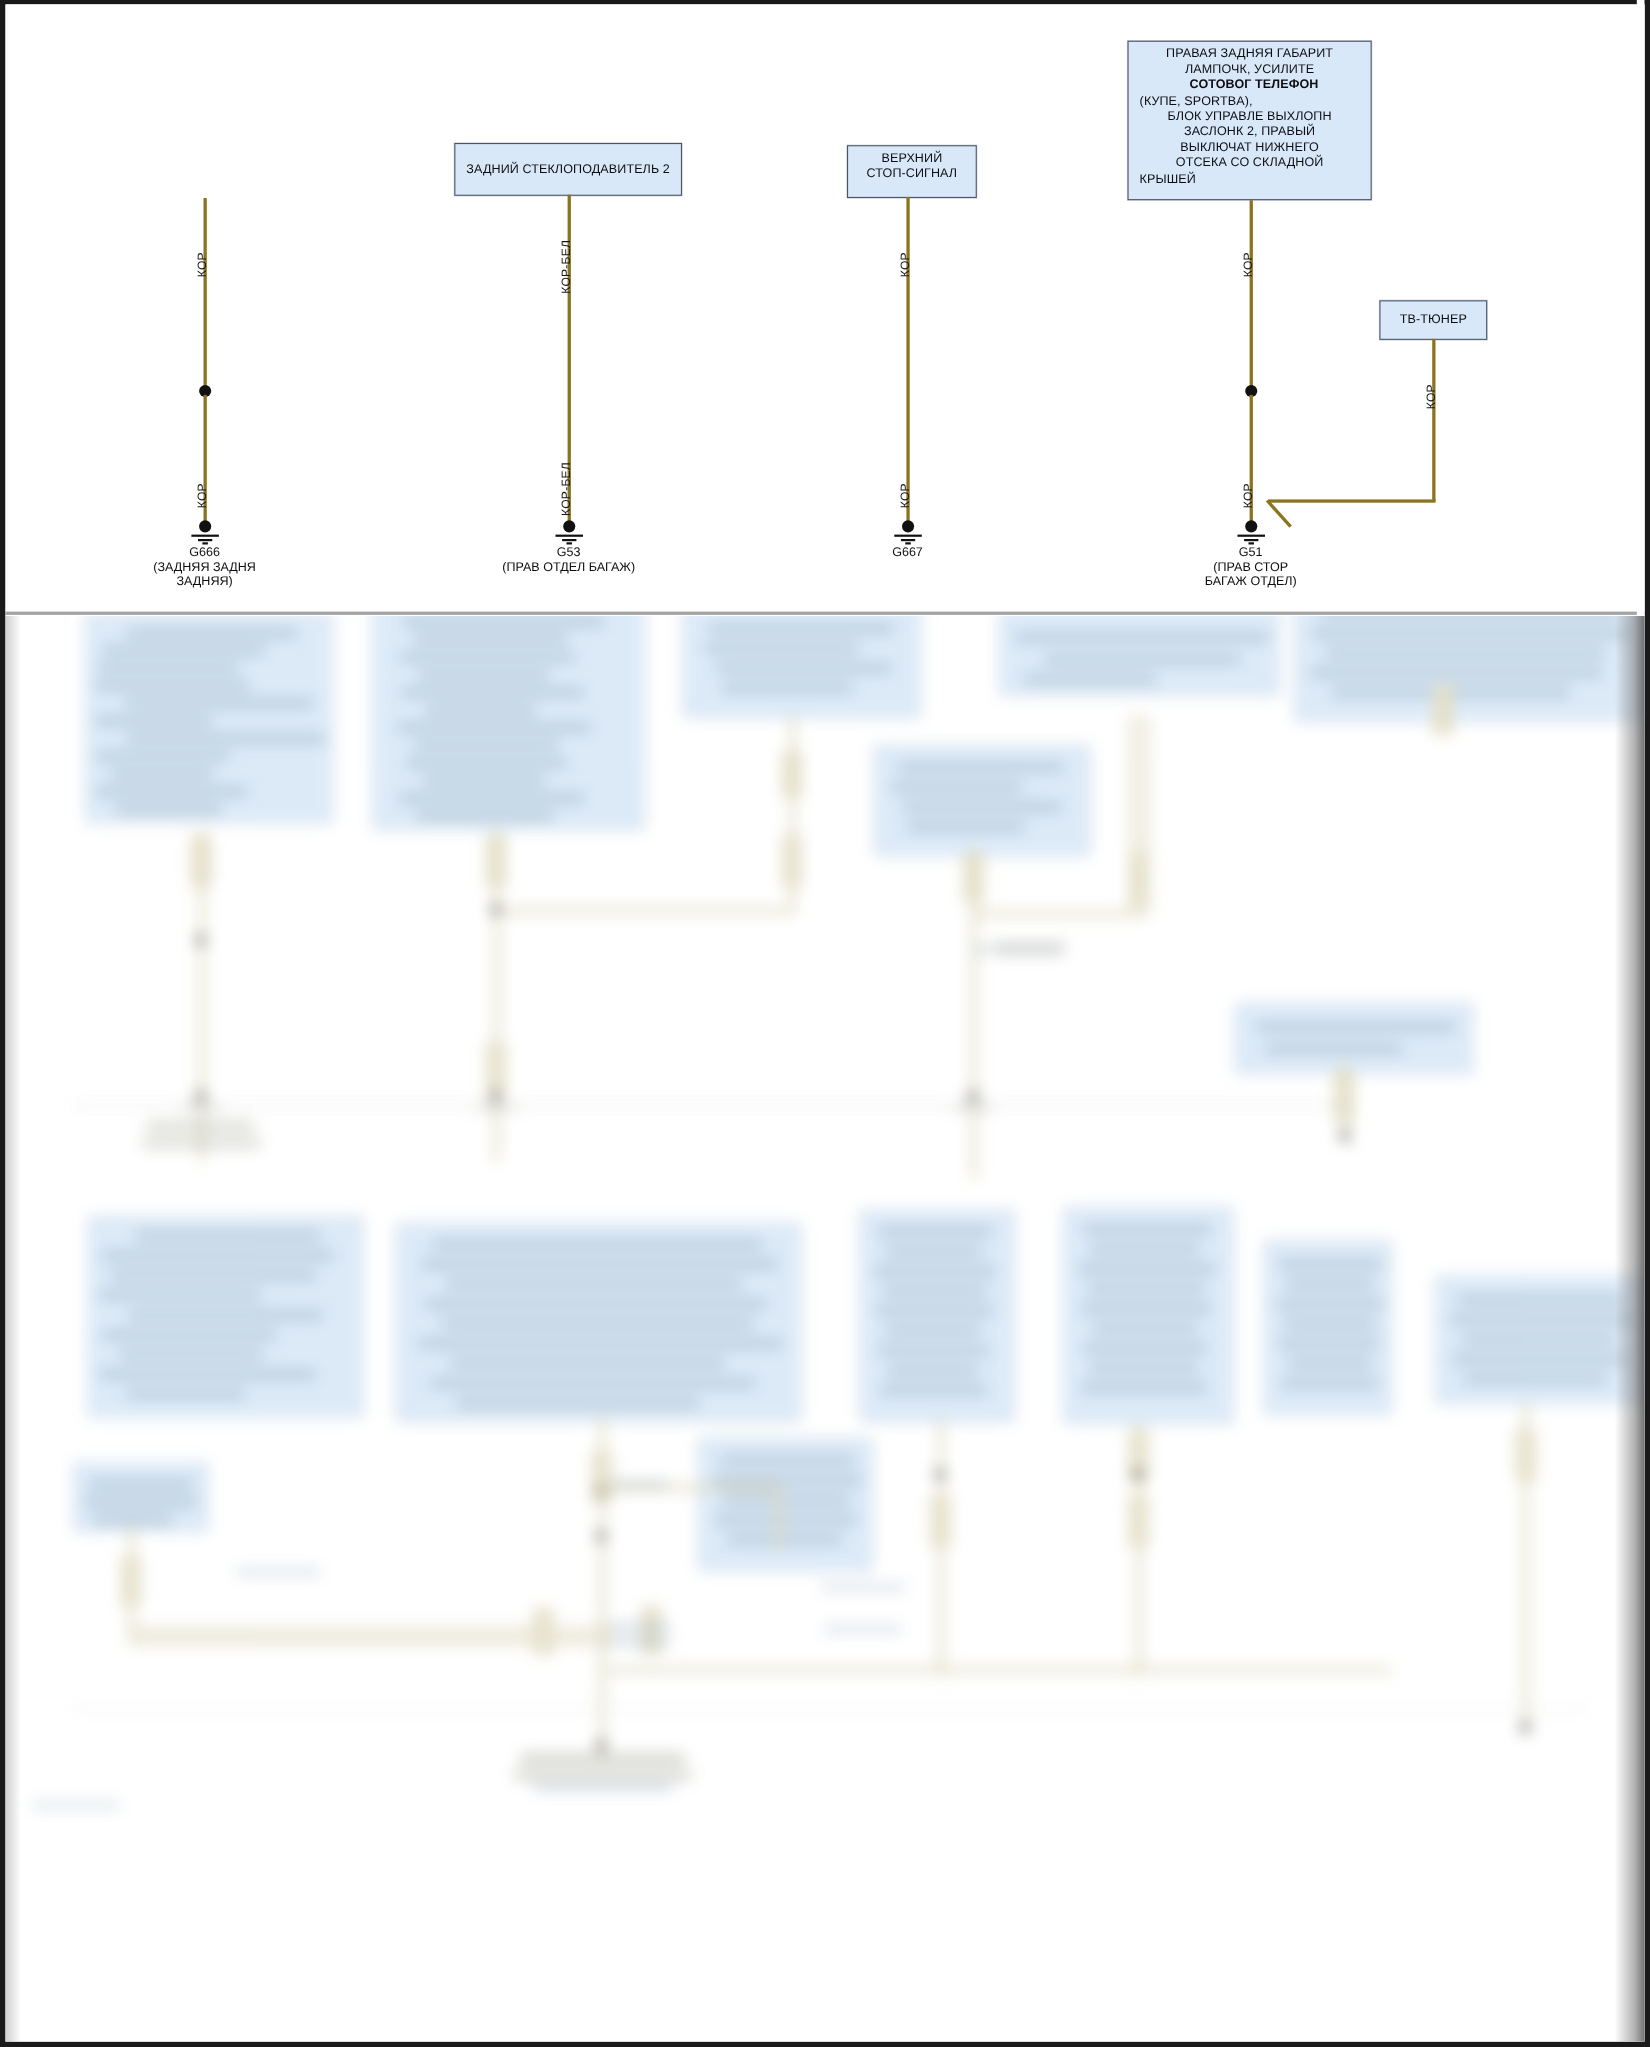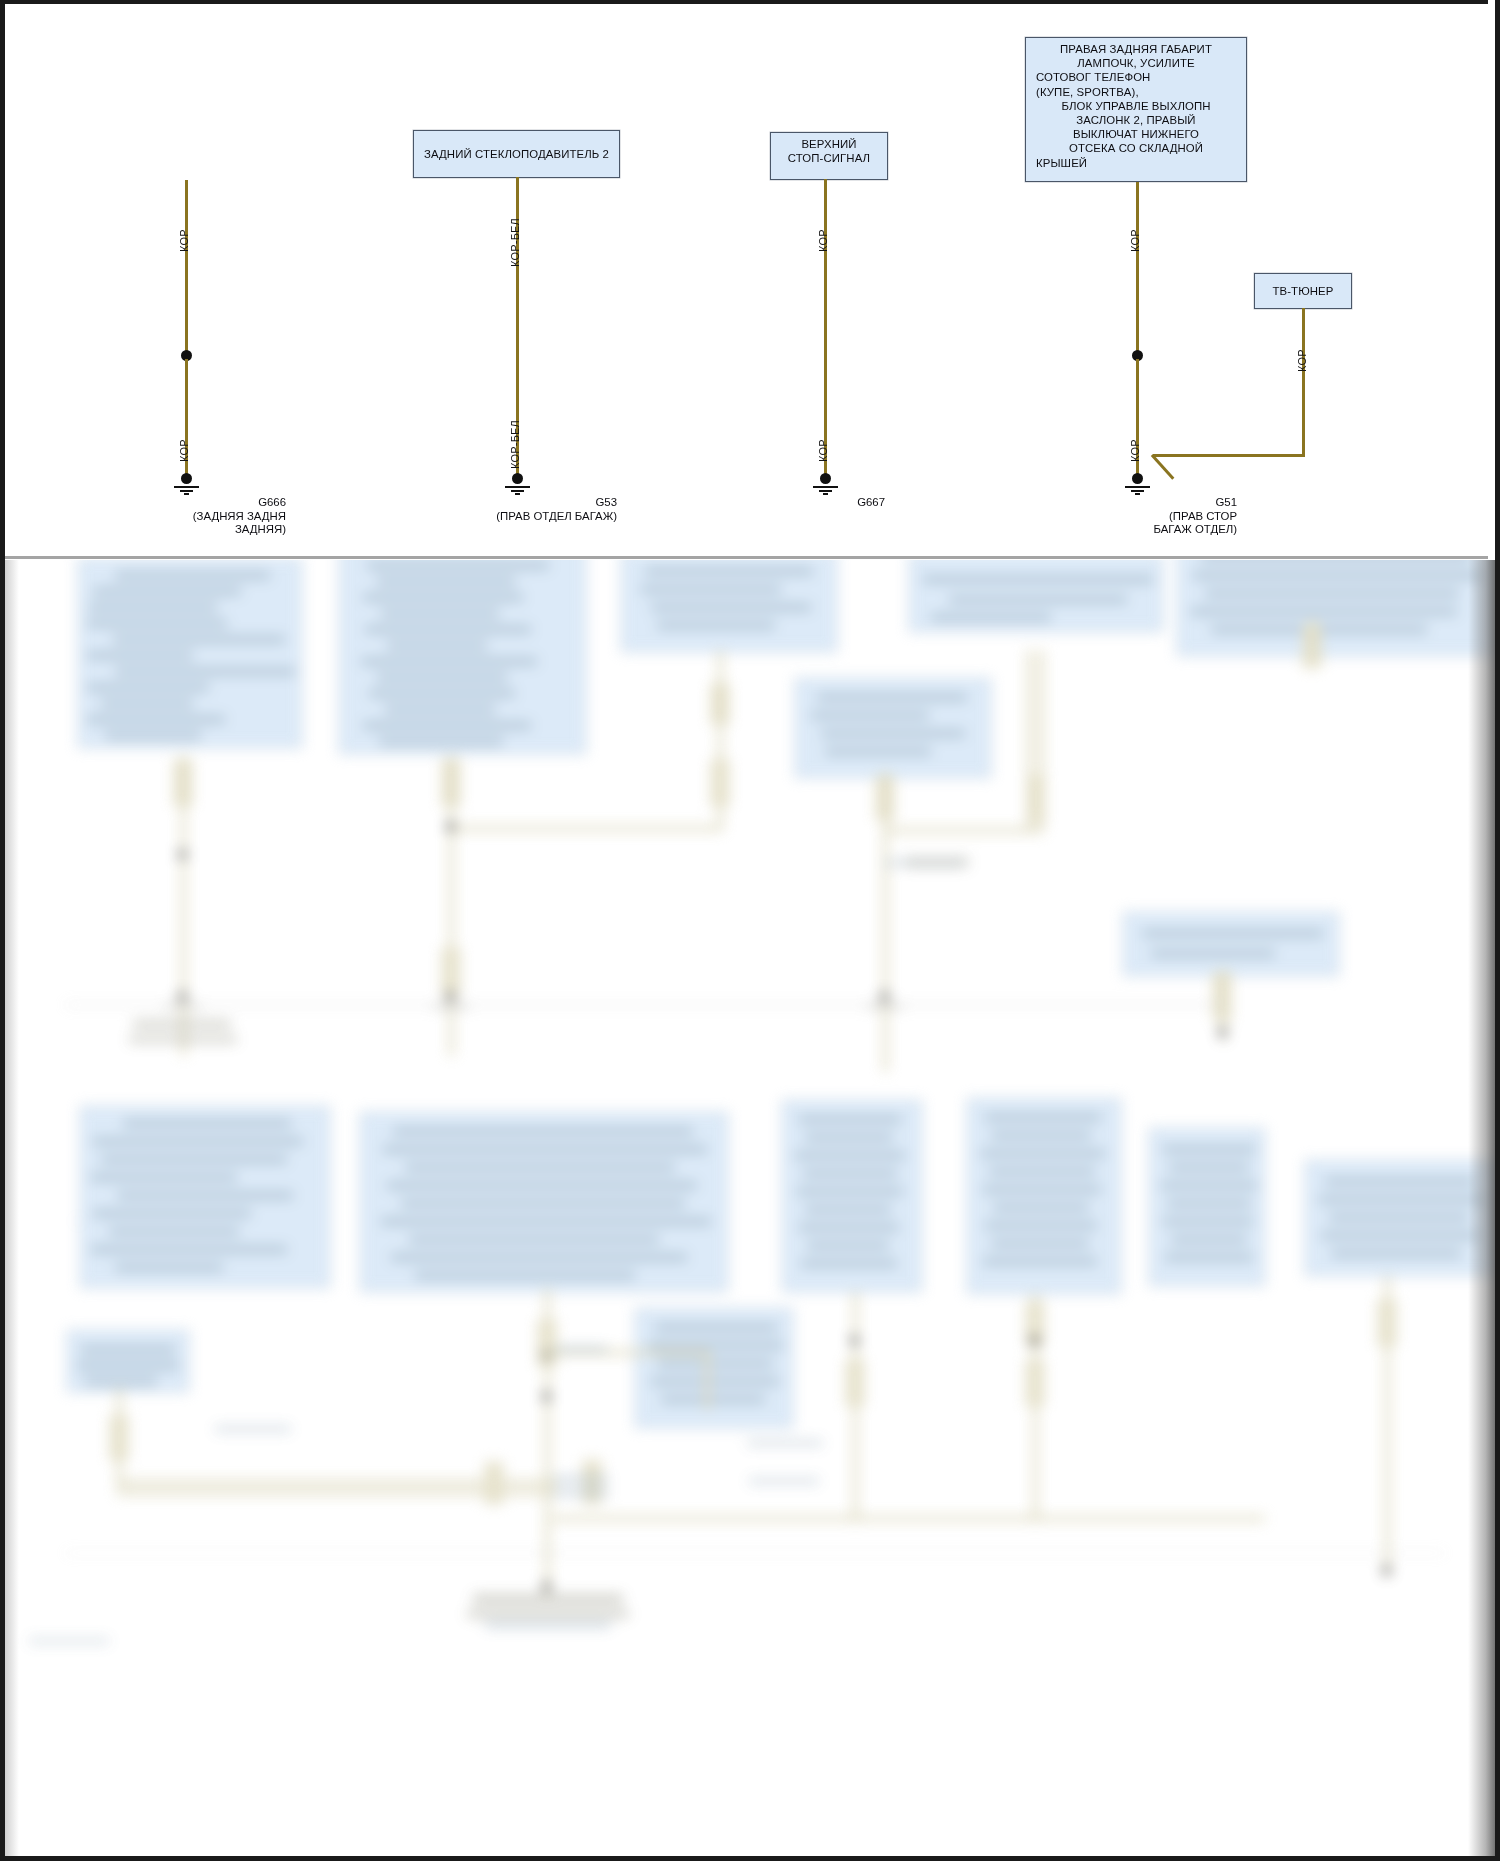--- a/index.html
+++ b/index.html
@@ -80,21 +80,21 @@
   .gnd{position:absolute;width:30px;height:22px;}
   .gnd .dot{position:absolute;left:10px;top:0;width:11px;height:11px;border-radius:50%;background:#111;}
   .gnd .b1{position:absolute;left:3px;top:12.5px;width:25px;height:2.2px;background:#111;}
   .gnd .b2{position:absolute;left:9px;top:16.5px;width:13px;height:2.2px;background:#111;}
   .gnd .b3{position:absolute;left:13px;top:20px;width:5px;height:1.8px;background:#111;}
 
   .gnd-label{
     position:absolute;text-align:center;font-size:11.4px;line-height:13.6px;
     color:#0d0d12;white-space:nowrap;
   }
-  .gnd-label .ln{display:block;text-align:right;}
+  .gnd-label .ln{display:block;}
 
   
   .splice{position:absolute;width:11px;height:11px;border-radius:50%;background:#111;}
 
   
   .bbox{
     position:absolute;background:#d5e6f7;border:1px solid #9fb4c9;
     box-sizing:border-box;border-radius:1px;
   }
   .btext{position:absolute;background:#7e97ad;opacity:.62;border-radius:1px;}
@@ -164,21 +164,21 @@
       <div class="b2"></div>
       <div class="b3"></div>
     </div>
     <div class="gnd-label" style="left:760px;top:492px;width:120px;">
       <span class="ln">G667</span>
     </div>
 
     <div class="cbox overflow" style="left:1020px;top:33px;width:222px;height:145px;">
       <span class="ln">ПРАВАЯ ЗАДНЯЯ ГАБАРИТ</span>
       <span class="ln">ЛАМПОЧК, УСИЛИТЕ</span>
-      <span class="ln" style="text-align:left;padding-left:8px;">СОТОВОГ ТЕЛЕФОН</span>
+      <span class="ln" style="text-align:center;padding-left:8px;font-weight:bold;">СОТОВОГ ТЕЛЕФОН</span>
       <span class="ln" style="text-align:left;padding-left:8px;">(КУПЕ, SPORTBA),</span>
       <span class="ln">БЛОК УПРАВЛЕ ВЫХЛОПН</span>
       <span class="ln">ЗАСЛОНК 2, ПРАВЫЙ</span>
       <span class="ln">ВЫКЛЮЧАТ НИЖНЕГО</span>
       <span class="ln">ОТСЕКА СО СКЛАДНОЙ</span>
       <span class="ln" style="text-align:left;padding-left:8px;">КРЫШЕЙ</span>
     </div>
     <div class="wire-v" style="left:1131px;top:178px;height:172px;"></div>
     <div class="splice" style="left:1127px;top:346px;"></div>
     <div class="wire-v" style="left:1131px;top:355px;height:118px;"></div>

